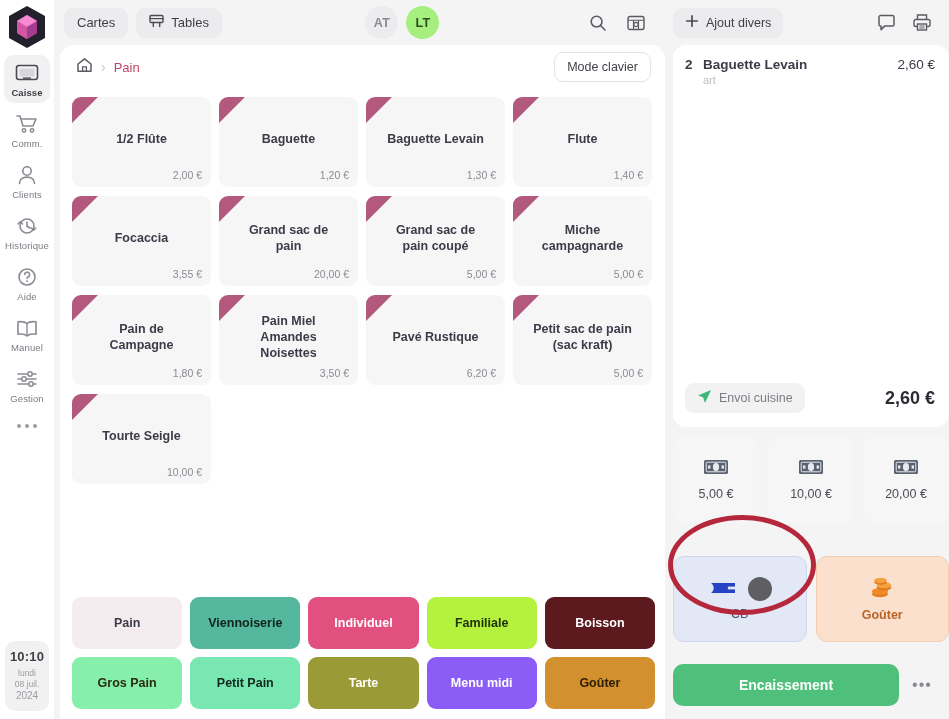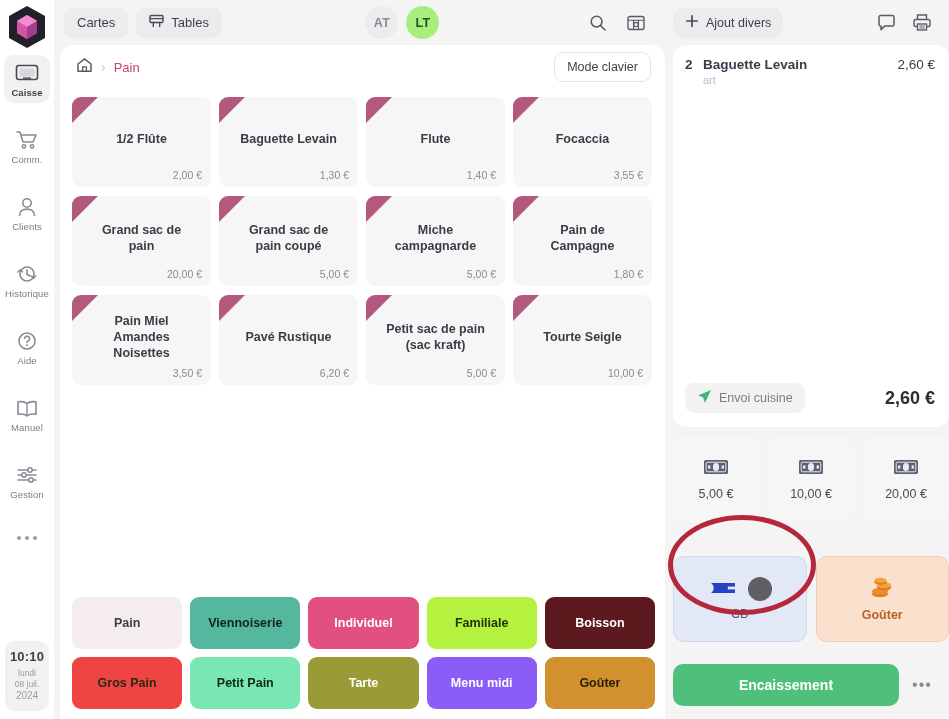--- a/index.html
+++ b/index.html
@@ -19,21 +19,21 @@
     flex: 0 0 54px;
     position: relative;
   }
   .logo-wrap { margin-top: 5px; margin-bottom: 6px; }
   .logo-hex { width: 42px; height: 44px; display:block; }
 
   .nav-item {
     width: 46px; border-radius: 10px;
     display: flex; flex-direction: column; align-items: center; justify-content: center;
     padding: 6px 0 5px 0;
-    margin-bottom: 19px;
+    margin-bottom: 3px;
     color: #9b9ba3;
   }
   .nav-item.active { background: #f1f1f2; }
   .nav-item .ico { height: 24px; display:flex; align-items:center; justify-content:center; }
   .nav-label {
     font-size: 9.5px; margin-top: 2px; color: #7b7b84; letter-spacing: .1px;
     text-align:center; line-height: 11px;
   }
   .nav-item.active .nav-label { color: #3f3f46; font-weight: 600; }
   .dots-more { display:flex; gap:4px; margin-top: 12px; }
@@ -332,20 +332,25 @@
 
       <div class="grid-area">
         <div class="grid">
           <div class="tile">
               <span class="corner"></span>
               <span class="tile-name">1/2 Flûte</span>
               <span class="tile-price">2,00 €</span>
             </div>
           <div class="tile">
               <span class="corner"></span>
+              <span class="tile-name">Baguette</span>
+              <span class="tile-price">1,20 €</span>
+            </div>
+          <div class="tile">
+              <span class="corner"></span>
               <span class="tile-name">Baguette Levain</span>
               <span class="tile-price">1,30 €</span>
             </div>
           <div class="tile">
               <span class="corner"></span>
               <span class="tile-name">Flute</span>
               <span class="tile-price">1,40 €</span>
             </div>
 
           <div class="tile">
@@ -410,21 +415,21 @@
               <span>Individuel</span>
             </div>
           <div class="cat" style="background:#b4f23f;color:#223305">
               <span>Familiale</span>
             </div>
           <div class="cat" style="background:#5d1a1e;color:#ffffff">
               <span>Boisson</span>
             </div>
         </div>
         <div class="cat-row">
-          <div class="cat" style="background:#ef4444;color:#2b2b10">
+          <div class="cat" style="background:#86efac;color:#2b2b10">
               <span>Gros Pain</span>
             </div>
           <div class="cat" style="background:#78e7b2;color:#10281d">
               <span>Petit Pain</span>
             </div>
           <div class="cat" style="background:#9a9a36;color:#ffffff">
               <span>Tarte</span>
             </div>
           <div class="cat" style="background:#8b5cf6;color:#ffffff">
               <span>Menu midi</span>

